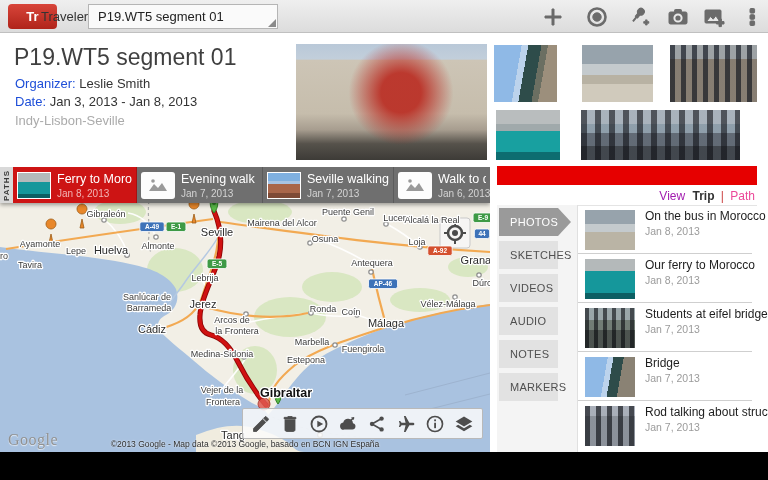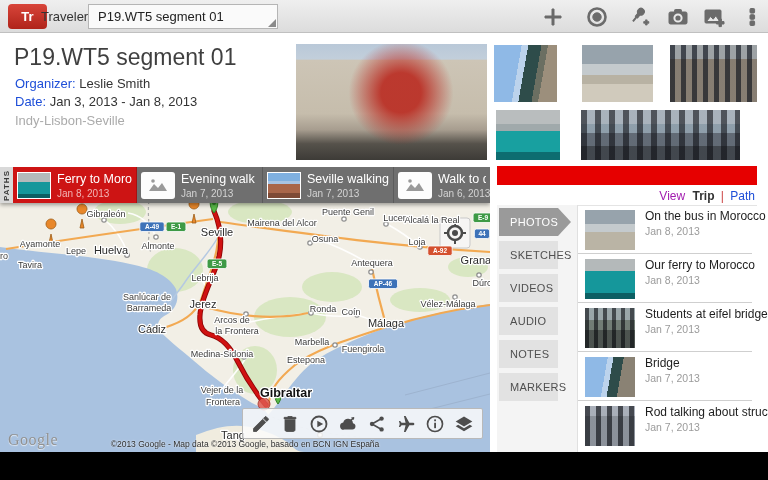--- a/index.html
+++ b/index.html
@@ -2,21 +2,21 @@
 <html><head>
 <meta charset="utf-8">
 <style>
   html,body{margin:0;padding:0;background:#000;}
   *{box-sizing:border-box;font-family:"Liberation Sans",sans-serif;}
   .screen{position:relative;width:768px;height:480px;background:#fff;overflow:hidden;}
 
   
   .actionbar{position:absolute;left:0;top:0;width:768px;height:33px;
     background:linear-gradient(#efefef,#dcdcdc);border-bottom:1px solid #c0c0c0;z-index:40;}
-  .tr-logo{position:absolute;left:8px;top:4px;width:39px;height:25px;border-radius:4px;
+  .tr-logo{position:absolute;left:8px;top:4px;width:49px;height:25px;border-radius:4px;
     background:linear-gradient(#d8453a,#b0241a);color:#fff;font-size:13px;font-weight:bold;
     display:flex;align-items:center;justify-content:center;}
   .app-name{position:absolute;left:41px;top:0;height:33px;line-height:33px;font-size:13px;color:#333;}
   .spinner{position:absolute;left:88px;top:4px;width:190px;height:25px;background:#fafafa;
     border:1px solid #b5b5b5;font-size:13px;color:#222;line-height:23px;padding-left:9px;}
   .spinner .fold{position:absolute;right:1px;bottom:1px;width:0;height:0;
     border-left:8px solid transparent;border-bottom:8px solid #8a8a8a;}
   .abar-icon{position:absolute;top:5px;width:24px;height:24px;}
   .abar-icon svg{width:24px;height:24px;fill:#6b6b6b;stroke:#6b6b6b;}
 
@@ -77,21 +77,21 @@
   .p-date{font-size:10px;color:#d4d4d4;margin-top:2px;white-space:nowrap;}
   .path-item.sel .p-date{color:#f2b5b5;}
 
   
   .right-panel{position:absolute;left:490px;top:163px;width:278px;height:289px;background:#fff;}
   .rp-strip{position:absolute;left:7px;top:3px;width:260px;height:19px;background:#e60000;}
   .rp-viewrow{position:absolute;right:13px;top:26px;font-size:12px;}
   .rp-viewrow .v-lab{color:#a21caf;}
   .rp-viewrow .v-sel{color:#333;font-weight:bold;margin-left:4px;}
   .rp-viewrow .v-sep{color:#cc4444;margin:0 3px;}
-  .rp-viewrow .v-off{color:#1d4ed8;}
+  .rp-viewrow .v-off{color:#ec4899;}
   .rp-hline{position:absolute;left:7px;top:42px;width:260px;height:1px;background:#e4e4e4;}
   .tabs-col-bg{position:absolute;left:7px;top:42px;width:80px;height:247px;background:#f4f4f4;}
   .rp-vline{position:absolute;left:87px;top:42px;width:1px;height:247px;background:#e0e0e0;}
   .rtab{position:absolute;left:9px;width:59px;height:28px;background:#e2e2e2;font-size:11px;color:#4f4f4f;
     line-height:28px;padding-left:11px;letter-spacing:.3px;white-space:nowrap;overflow:visible;}
   .rtab.sel{background:#9a9a9a;color:#fff;}
   .rtab.sel::after{content:"";position:absolute;left:59px;top:50%;transform:translateY(-50%);
     border-top:14px solid transparent;border-bottom:14px solid transparent;border-left:13px solid #9a9a9a;}
   .rrow-thumb{position:absolute;left:95px;width:50px;height:40px;background:#bbb;}
   .rrow-title{position:absolute;left:155px;font-size:12px;color:#1d1d1d;white-space:nowrap;}

